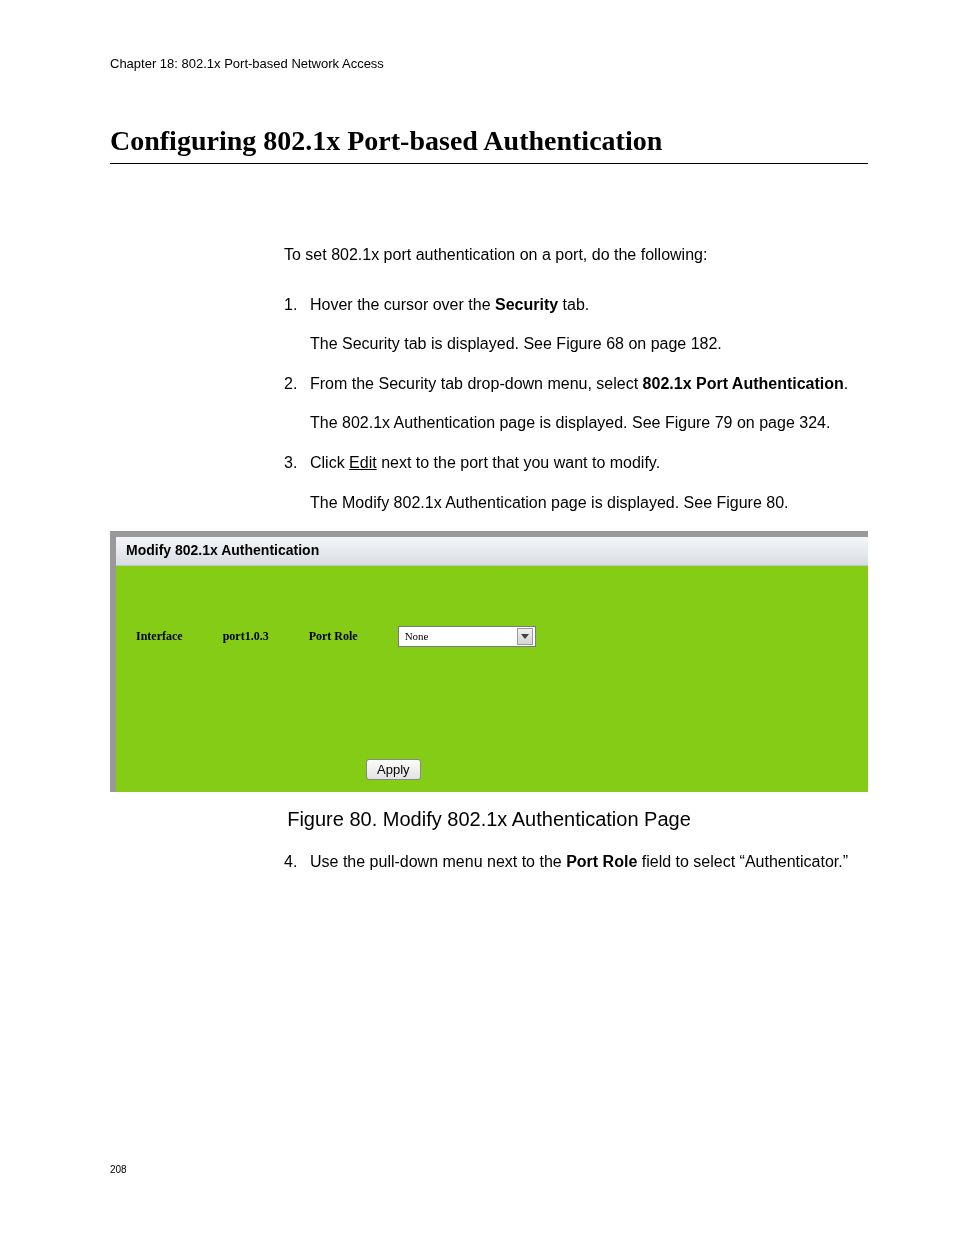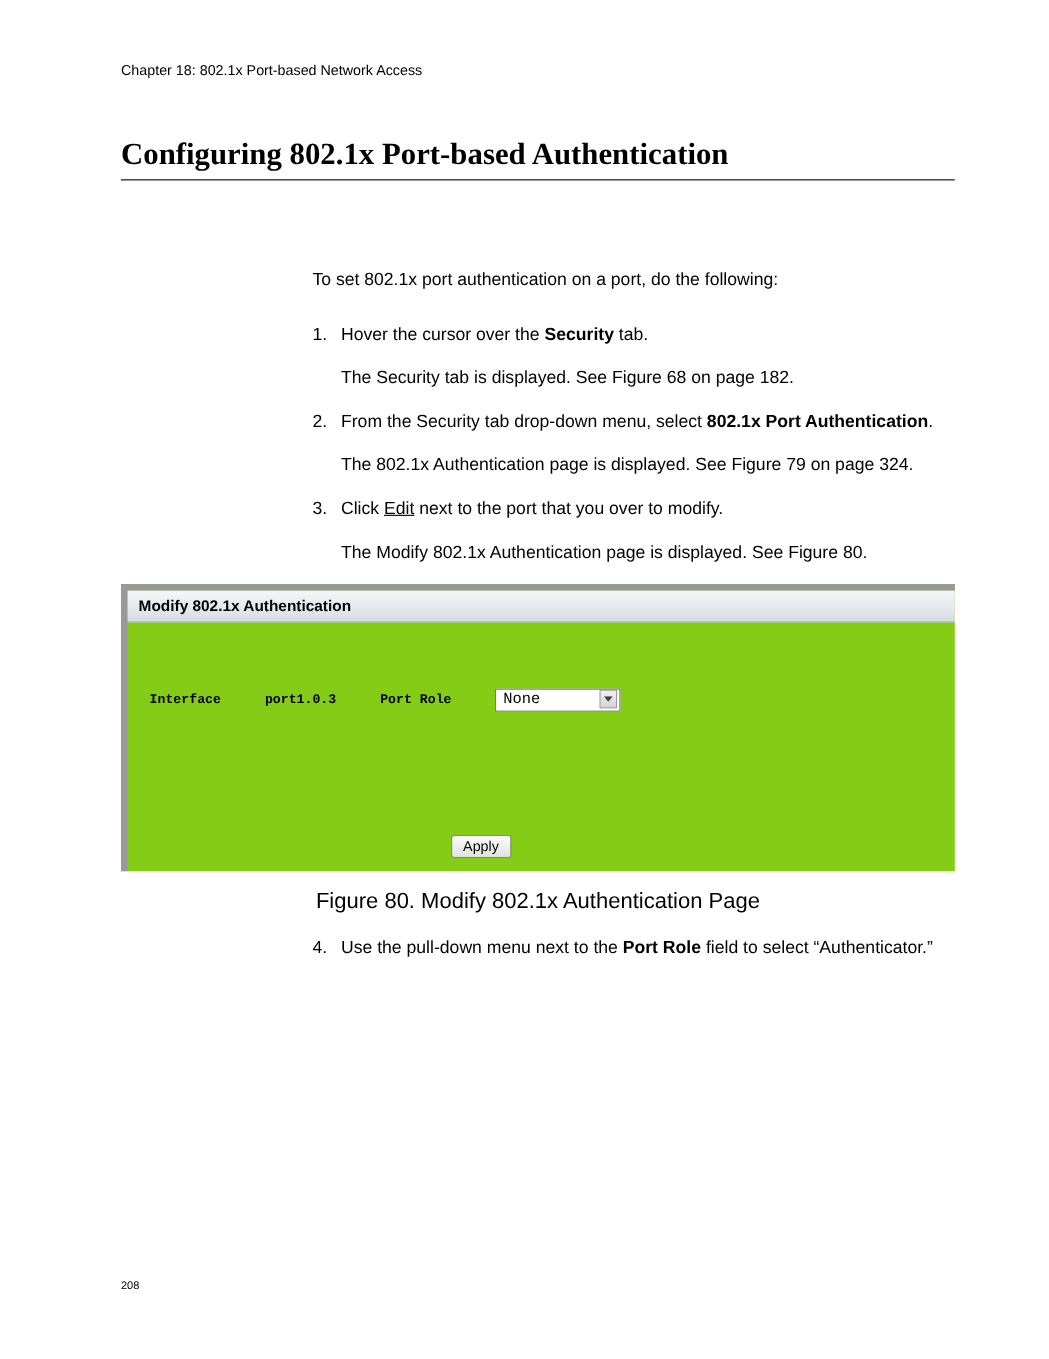--- a/index.html
+++ b/index.html
@@ -72,38 +72,38 @@
     }
     .panel-body {
       padding: 60px 20px 20px 20px;
       height: 226px;
       position: relative;
     }
     .form-row {
       display: flex;
       align-items: center;
       gap: 40px;
-      font-family: Liberation Mono, monospace;
+      font-family: Liberation Serif, serif;
     }
     .fld-label {
       font-size: 12px;
       font-weight: bold;
     }
     .fld-value {
       font-size: 12px;
       font-weight: bold;
     }
     .dropdown {
       display: inline-flex;
-      align-items: flex-start;
+      align-items: center;
       border: 1px solid #7a7a7a;
       background: #fff;
-      font-size: 14px;
+      font-size: 11px;
       height: 21px;
-      width: 114px;
+      width: 138px;
       padding: 0 2px 0 6px;
       justify-content: space-between;
     }
     .dd-arrow {
       width: 16px;
       height: 17px;
       background: linear-gradient(#f0f0f0,#d4d4d4);
       border: 1px solid #9a9a9a;
       display: inline-flex;
       align-items: center;
@@ -113,21 +113,20 @@
     .apply-btn {
       position: absolute;
       bottom: 12px;
       left: 250px;
       font-size: 13px;
       padding: 2px 10px;
       background: linear-gradient(#fcfcfc,#e2e2e2);
       border: 1px solid #888;
       border-radius: 3px;
       cursor: pointer;
-      margin-left: 44px;
     }
     .figure-caption {
       text-align: center;
       font-size: 20px;
       margin-top: 14px;
       margin-bottom: 18px;
     }
     .page-number {
       position: absolute;
       bottom: 60px;
@@ -163,21 +162,21 @@
           <span>From the Security tab drop-down menu, select </span><span class="bold">802.1x Port Authentication</span><span>.</span>
         </p>
         <p>The 802.1x Authentication page is displayed. See Figure 79 on page 324.</p>
       </div>
     </div>
 
     <div class="step">
       <div class="step-num">3.</div>
       <div class="step-body">
         <p>
-          <span>Click </span><span class="under">Edit</span><span> next to the port that you over to modify.</span>
+          <span>Click </span><span class="under">Edit</span><span> next to the port that you want to modify.</span>
         </p>
         <p>The Modify 802.1x Authentication page is displayed. See Figure 80.</p>
       </div>
     </div>
 
     <div class="figure-wrap">
       <div class="figure-box">
         <div class="panel-header">Modify 802.1x Authentication</div>
         <div class="panel-body">
           <div class="form-row">

